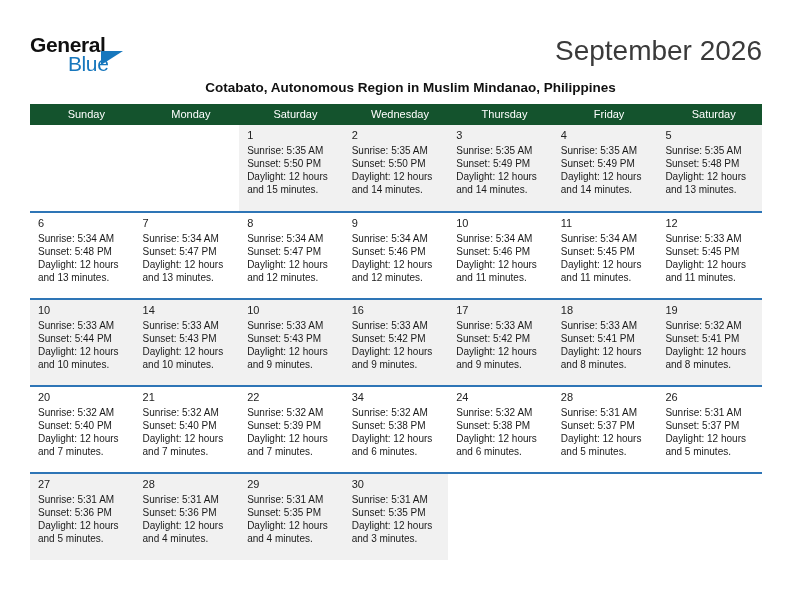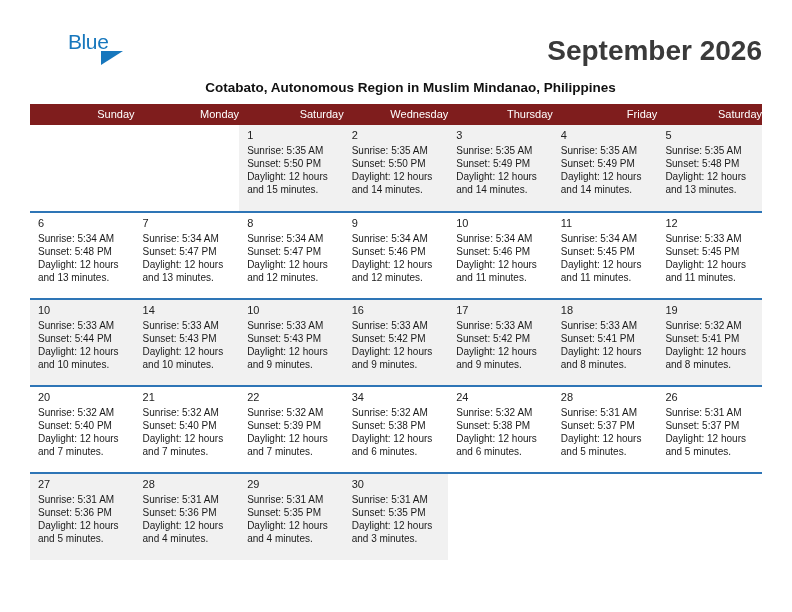--- a/index.html
+++ b/index.html
@@ -20,54 +20,55 @@
   }
   .logo-flag { position: absolute; left: 71px; top: 17px; }
   .logo-blue {
     font-size: 21px; font-weight: normal; color: #1777BD; letter-spacing: -0.4px;
     margin-left: 38px; margin-top: -3px; line-height: 22px;
   }
 
   
   .page-title {
     position: absolute; top: 36px; right: 30px;
-    font-size: 28px; font-weight: 700; color: #3a3a3a; line-height: 30px; margin-left: 20px;
+    font-size: 28px; font-weight: 400; color: #3a3a3a; line-height: 30px; margin-left: 20px;
   }
   .subtitle {
     position: absolute; top: 80px; left: 0; width: 100%;
     text-align: center; font-size: 13.5px; font-weight: bold; color: #111; padding-left: 29px;
   }
 
   
   table.calendar {
     position: absolute; top: 104px; left: 30px;
     width: 732px; border-collapse: collapse; table-layout: fixed;
   }
   thead th {
-    background: #7f1d1d; color: #ffffff;
-    font-weight: 400; font-size: 11px; text-align: right;
+    background: #14532d; color: #ffffff;
+    font-weight: 400; font-size: 11px; text-align: center;
     padding: 4px 0 5px 8px; height: 16px;
   }
   tbody tr { height: 87px; }
   tbody tr + tr { border-top: 2px solid #2E75B6; }
   tbody td {
     vertical-align: top;
     padding: 4px 4px 0 8px;
     font-size: 10px; color: #1a1a1a;
   }
   tr.shaded td.day-cell { background: #F1F1F1; }
   .day-number { font-size: 11px; color: #222; margin-bottom: 3px; }
   .cell-line { line-height: 13px; white-space: nowrap; }
 </style>
 </head>
 <body>
 
 <div class="page">
 
   <div class="logo">
+    <div class="logo-general">General</div>
     <svg class="logo-flag" width="22" height="14" viewBox="0 0 22 14">
       <polygon points="0,0 22,0 0,14" fill="#1777BD"></polygon>
     </svg>
     <div class="logo-blue">Blue</div>
   </div>
 
   <div class="page-title">September 2026</div>
 
   <div class="subtitle">Cotabato, Autonomous Region in Muslim Mindanao, Philippines</div>
 

